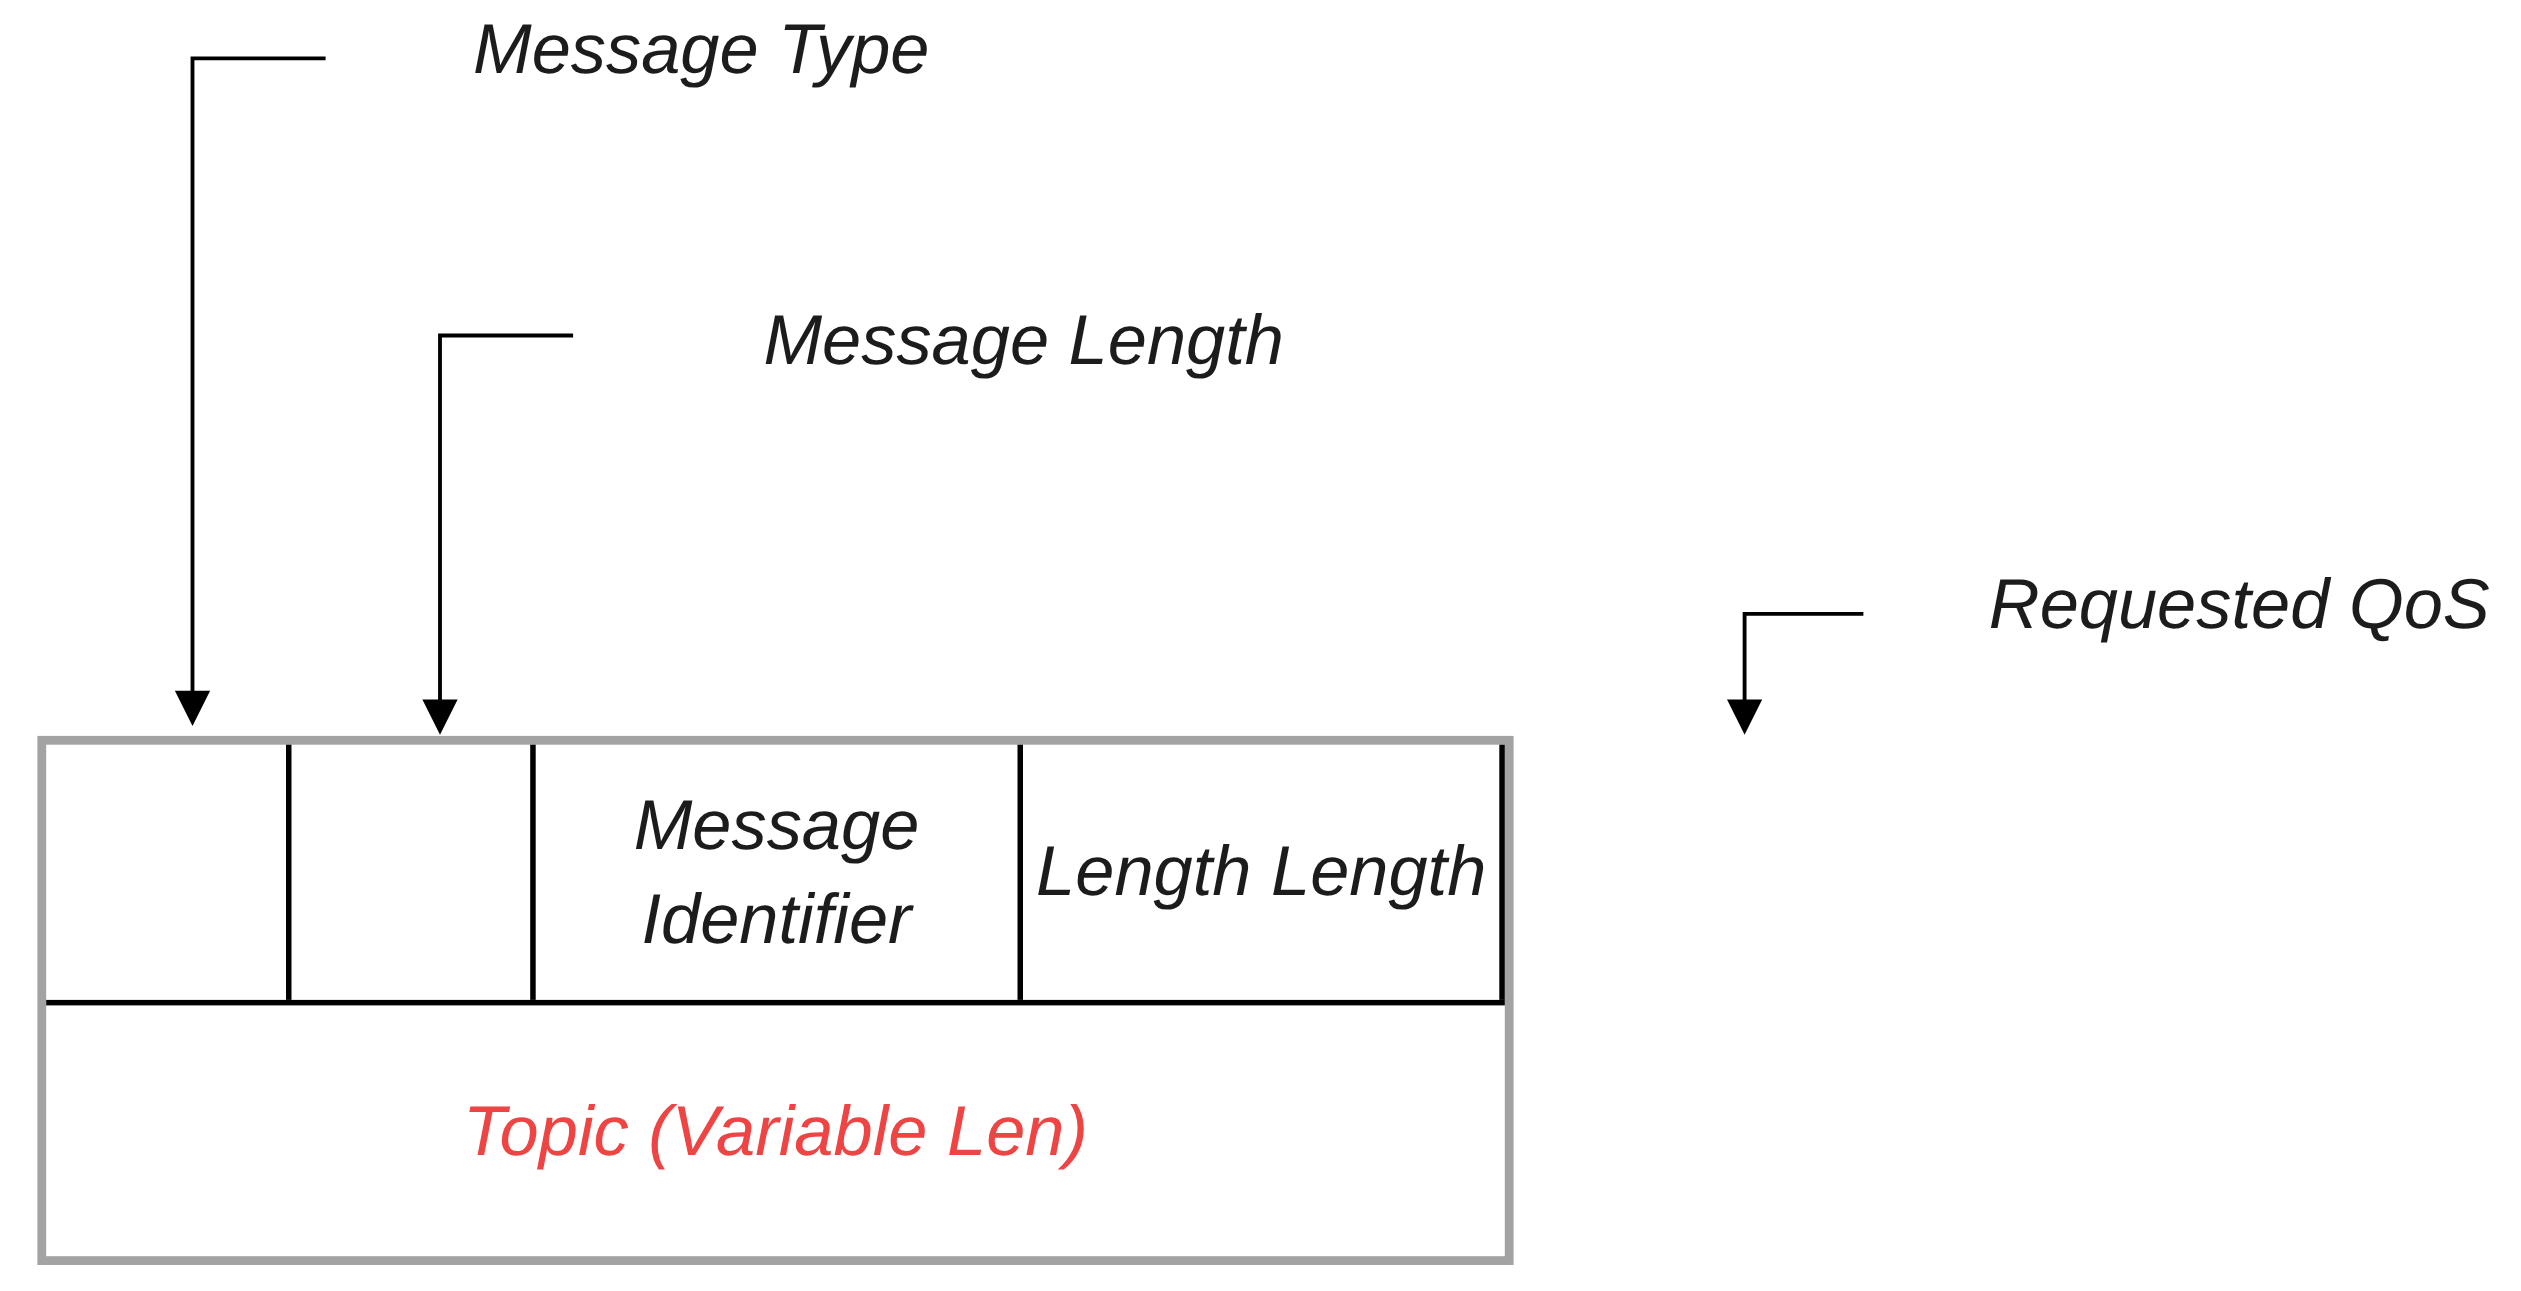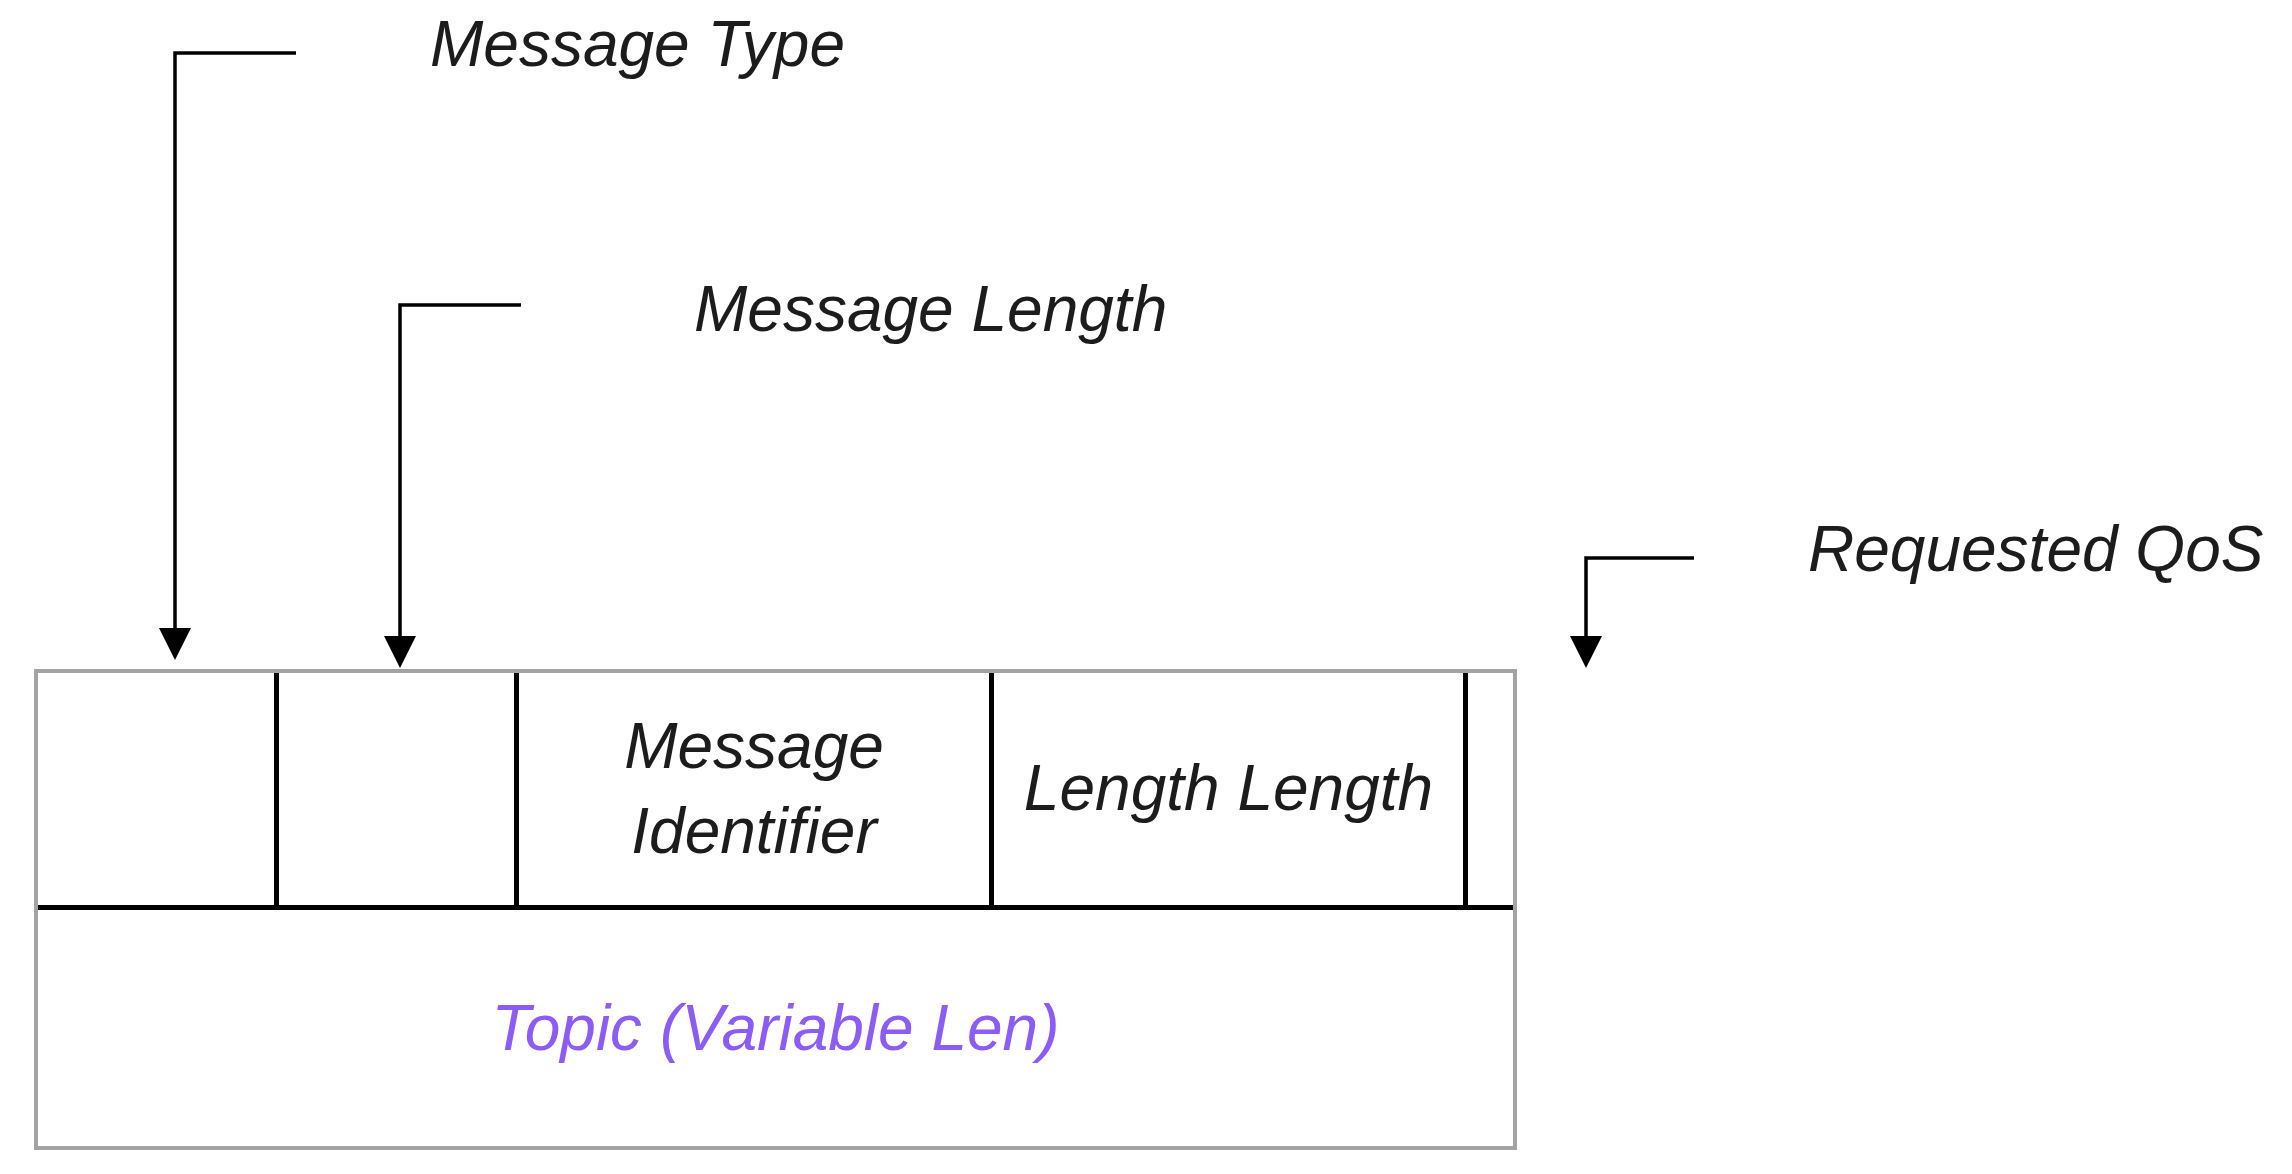--- a/index.html
+++ b/index.html
@@ -46,23 +46,23 @@
   #pointer-overlay polygon {
     fill: #000000;
     stroke: none;
   }
 
   
   #packet-frame {
     position: absolute;
     left: 34px;
     top: 669px;
-    width: 1483px;
+    width: 1342px;
     height: 481px;
-    border: 4px solid #a3a3a3;
+    border: 8px solid #a3a3a3;
     box-sizing: border-box;
     display: flex;
     flex-direction: column;
     background: #ffffff;
   }
   #packet-row-1 {
     display: flex;
     flex-direction: row;
     height: 237px;
     border-bottom: 5px solid #000000;
@@ -85,21 +85,21 @@
   #cell-topic-length       { width: 474px; }
   #cell-requested-qos      { flex: 1; }
   #packet-row-2 {
     flex: 1;
     display: flex;
     align-items: center;
     justify-content: center;
     text-align: center;
     font-size: 64px;
     line-height: 1;
-    color: #8b5cf6;
+    color: #ef4444;
   }
 </style>
 </head>
 <body>
 
 <div id="canvas">
 
   <div class="callout-label" id="label-message-type">Message Type</div>
 
   <div class="callout-label" id="label-message-length">Message Length</div>

